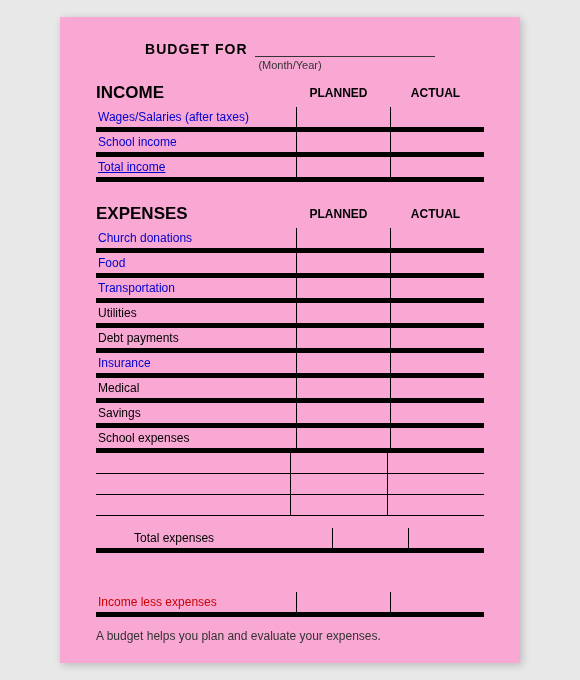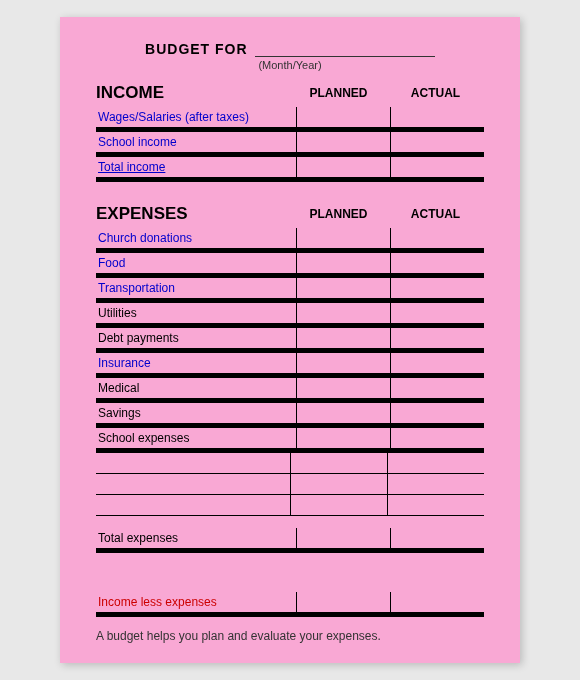--- a/index.html
+++ b/index.html
@@ -101,20 +101,21 @@
       font-size: 12px;
       color: #333;
     }
     .income-less {
       color: #cc0000;
       margin-top: 39px;
     }
     .total-row .row-label {
       color: #000;
       font-weight: normal;
+      margin-left: 36px;
     }
     .blank-row {
       display: flex;
       align-items: stretch;
       border-bottom: 1px solid #000;
     }
     .blank-label {
       width: 200px;
       padding: 3px 2px;
       min-height: 20px;

